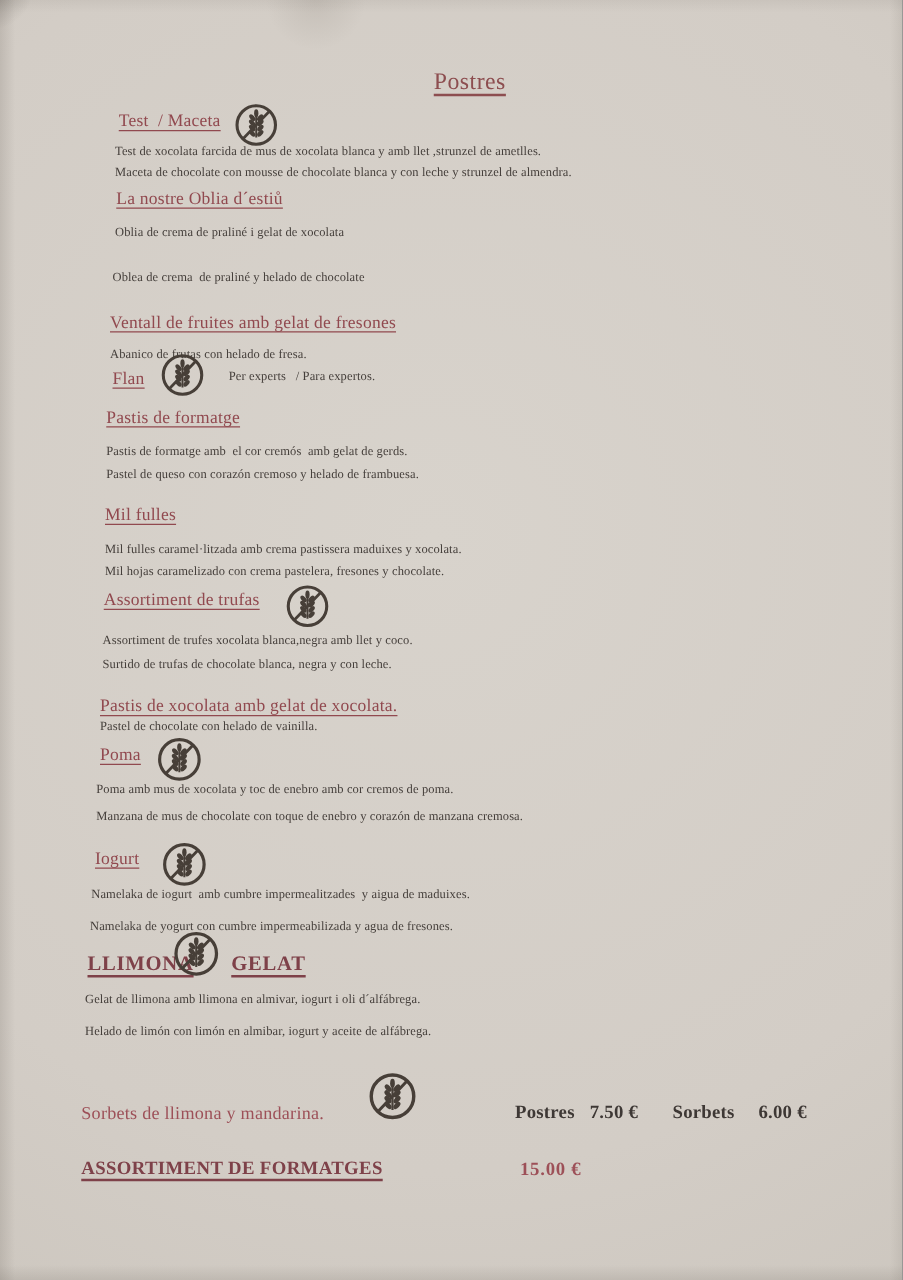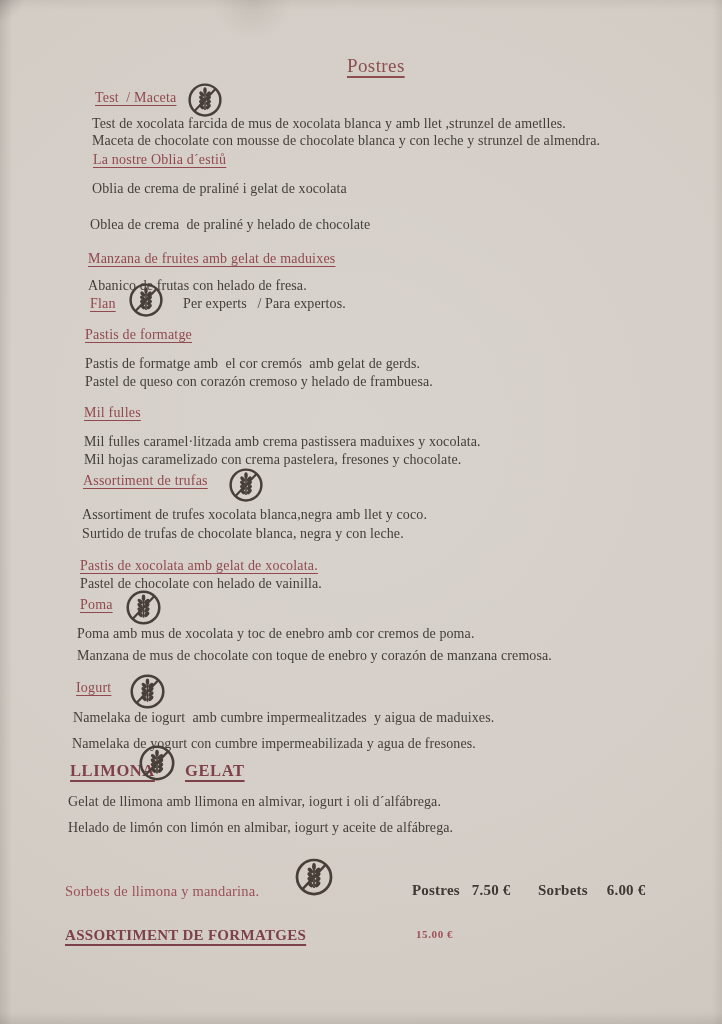--- a/index.html
+++ b/index.html
@@ -21,32 +21,32 @@
   }
   .abs { position:absolute; white-space:pre; }
   .title {
     color:#8d4e50; font-size:19px; letter-spacing:.4px;
     text-decoration:underline; text-underline-offset:4px; text-decoration-thickness:1.5px;
   }
   .h {
     color:#91494f; font-size:14px; letter-spacing:.2px;
     text-decoration:underline; text-underline-offset:3px; text-decoration-thickness:1.3px;
   }
-  .b { color:#443e3a; font-size:14px; letter-spacing:.1px; }
+  .b { color:#443e3a; font-size:10px; letter-spacing:.1px; }
   .hb {
     color:#7e4149; font-size:16.5px; font-weight:bold; letter-spacing:.6px;
     text-decoration:underline; text-underline-offset:4px; text-decoration-thickness:1.8px;
   }
   .hb2 {
     color:#7e4149; font-size:15px; font-weight:bold; letter-spacing:.3px;
     text-decoration:underline; text-underline-offset:4px; text-decoration-thickness:2px;
   }
   .pink { color:#9d5058; font-size:14.5px; letter-spacing:.2px; }
   .price-dark { color:#3e3835; font-size:15px; font-weight:bold; letter-spacing:.2px; }
-  .price-red { color:#9d5058; font-size:11px; font-weight:bold; letter-spacing:.6px; }
+  .price-red { color:#9d5058; font-size:15px; font-weight:bold; letter-spacing:.6px; }
   .gf { color:#473f38; }
   .row { display:flex; gap:12px; }
 </style>
 </head>
 <body>
 
 <div class="page">
 
   <svg width="0" height="0" style="position:absolute" aria-hidden="true">
     <defs>
@@ -73,21 +73,21 @@
   <svg class="abs gf" style="left:186px;top:81px" width="38" height="38" viewBox="0 0 40 40">
       <use href="#gf-sym"></use>
     </svg>
   <div class="abs b" style="left:92px;top:116px">Test de xocolata farcida de mus de xocolata blanca y amb llet ,strunzel de ametlles.</div>
   <div class="abs b" style="left:92px;top:133px">Maceta de chocolate con mousse de chocolate blanca y con leche y strunzel de almendra.</div>
 
   <div class="abs h" style="left:93px;top:152px">La nostre Oblia d´estiů</div>
   <div class="abs b" style="left:92px;top:181px">Oblia de crema de praliné i gelat de xocolata</div>
   <div class="abs b" style="left:90px;top:217px">Oblea de crema  de praliné y helado de chocolate</div>
 
-  <div class="abs h" style="left:88px;top:251px">Manzana de fruites amb gelat de maduixes</div>
+  <div class="abs h" style="left:88px;top:251px">Ventall de fruites amb gelat de fresones</div>
   <div class="abs b" style="left:88px;top:278px">Abanico de frutas con helado de fresa.</div>
 
   <div class="abs h" style="left:90px;top:296px">Flan</div>
   <svg class="abs gf" style="left:127px;top:281px" width="38" height="38" viewBox="0 0 40 40">
       <use href="#gf-sym"></use>
     </svg>
   <div class="abs b" style="left:183px;top:296px">Per experts   / Para expertos.</div>
 
   <div class="abs h" style="left:85px;top:327px">Pastis de formatge</div>
   <div class="abs b" style="left:85px;top:356px">Pastis de formatge amb  el cor cremós  amb gelat de gerds.</div>

